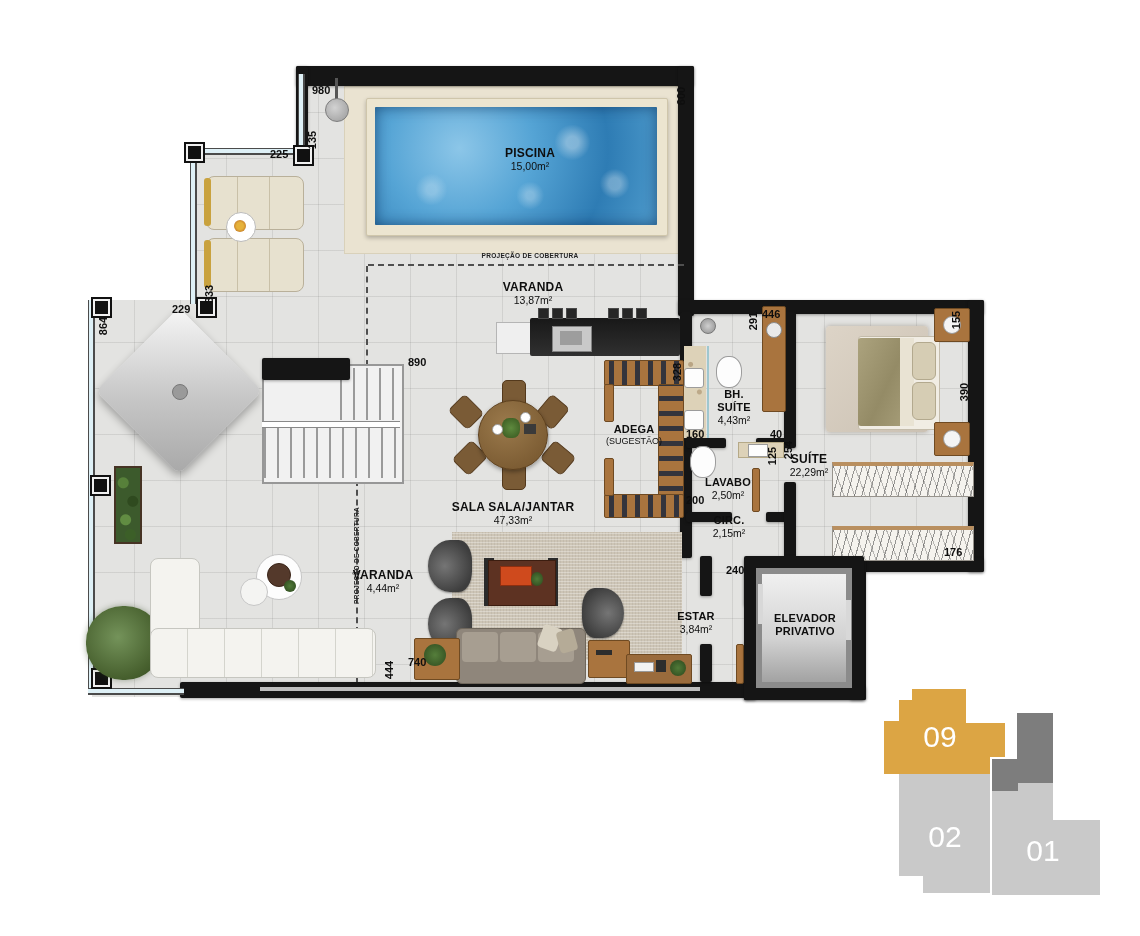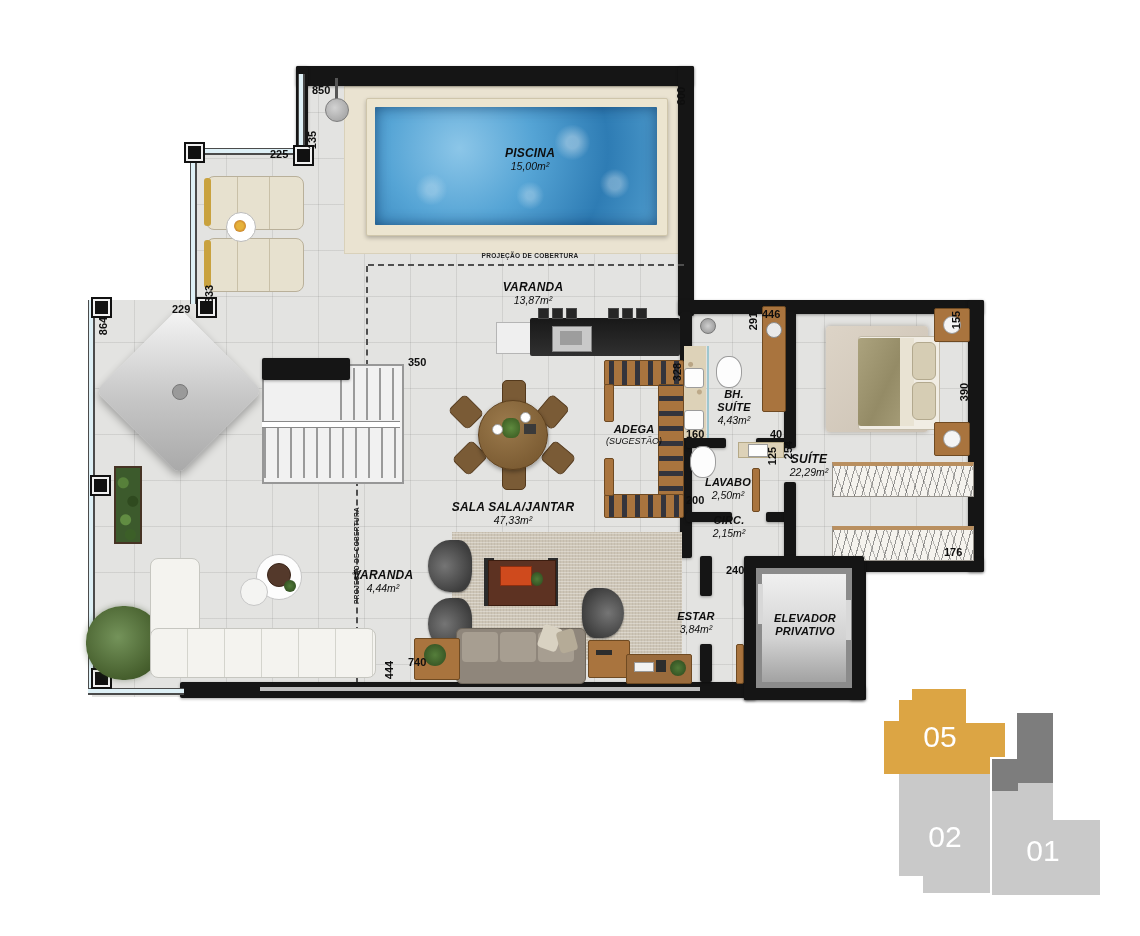--- a/index.html
+++ b/index.html
@@ -21,21 +21,21 @@
   .wall{position:absolute;background:#151515;border-radius:2px;box-shadow:0 1px 3px rgba(0,0,0,.35);}
   .post{position:absolute;width:13px;height:13px;background:#111;
     box-shadow:0 0 0 2px #f0f0f0,0 0 0 4px #111;}
   .glass-v{position:absolute;width:7px;background:linear-gradient(90deg,#4b4b4b 0 1px,#def0f6 1px 5px,#4b4b4b 5px 7px);}
   .glass-h{position:absolute;height:7px;background:linear-gradient(#4b4b4b 0 1px,#def0f6 1px 5px,#4b4b4b 5px 7px);}
   .dash-h{position:absolute;border-top:2px dashed #4f4f4f;}
   .dash-v{position:absolute;border-left:2px dashed #4f4f4f;}
   
   .dim{position:absolute;font-size:11px;font-weight:bold;color:#0e0e0e;white-space:nowrap;}
   .dim.v{transform:rotate(-90deg);}
-  .rlabel{position:absolute;text-align:center;color:#0e0e0e;line-height:1.18;font-style:italic;}
+  .rlabel{position:absolute;text-align:center;color:#0e0e0e;line-height:1.18;}
   .rlabel .nm{font-weight:bold;font-size:12px;letter-spacing:.2px;display:block;}
   .rlabel .nm.small{font-size:11px;}
   .rlabel .ar{font-size:10.5px;display:block;}
   .proj{position:absolute;font-size:6.5px;font-weight:bold;color:#222;letter-spacing:.3px;white-space:nowrap;}
   
   .pool-rim{position:absolute;left:366px;top:98px;width:300px;height:136px;background:#ece5d0;
     border:1px solid #cfc6ab;border-radius:2px;box-shadow:0 2px 4px rgba(0,0,0,.25);}
   .pool-water{position:absolute;left:375px;top:107px;width:282px;height:118px;border-radius:1px;
     background:radial-gradient(circle at 30% 35%,#8cc6e8 0%,#55a4d5 35%,#2e7cb4 70%,#4f9ccd 100%);
     background-blend-mode:multiply;box-shadow:inset 0 0 14px rgba(0,30,70,.55);}
@@ -268,28 +268,28 @@
   </div>
   <div class="rlabel" style="left:759px;top:612px;width:92px">
     <span class="nm small">ELEVADOR</span>
     <span class="nm small">PRIVATIVO</span>
   </div>
   <div class="rlabel" style="left:346px;top:568px;width:74px">
     <span class="nm">VARANDA</span>
     <span class="ar">4,44m²</span>
   </div>
 
-  <span class="dim" style="left:312px;top:84px">850</span>
+  <span class="dim" style="left:312px;top:84px">980</span>
   <span class="dim v" style="left:672px;top:90px">600</span>
   <span class="dim v" style="left:303px;top:134px">135</span>
   <span class="dim" style="left:270px;top:148px">225</span>
   <span class="dim v" style="left:200px;top:288px">333</span>
   <span class="dim" style="left:172px;top:303px">229</span>
   <span class="dim v" style="left:94px;top:320px">864</span>
-  <span class="dim" style="left:408px;top:356px">350</span>
+  <span class="dim" style="left:408px;top:356px">890</span>
   <span class="dim v" style="left:668px;top:366px">328</span>
   <span class="dim v" style="left:744px;top:315px">291</span>
   <span class="dim" style="left:762px;top:308px">446</span>
   <span class="dim v" style="left:947px;top:314px">155</span>
   <span class="dim v" style="left:955px;top:386px">390</span>
   <span class="dim" style="left:686px;top:428px">160</span>
   <span class="dim" style="left:770px;top:428px">40</span>
   <span class="dim v" style="left:763px;top:450px">125</span>
   <span class="dim v" style="left:779px;top:444px">254</span>
   <span class="dim" style="left:686px;top:494px">200</span>
@@ -300,18 +300,18 @@
 
   <div>
     <div class="unit" style="left:884px;top:688px;width:122px;height:88px;background:#dca544;
       clip-path:polygon(28px 1px,82px 1px,82px 35px,121px 35px,121px 69px,106px 69px,106px 86px,0px 86px,0px 33px,15px 33px,15px 12px,28px 12px)"></div>
     <div class="unit" style="left:966px;top:712px;width:88px;height:80px;background:#7d7d7d;
       clip-path:polygon(51px 1px,87px 1px,87px 71px,52px 71px,52px 79px,26px 79px,26px 47px,51px 47px)"></div>
     <div class="unit" style="left:896px;top:772px;width:96px;height:124px;background:#c9c9c9;
       clip-path:polygon(3px 2px,94px 2px,94px 121px,27px 121px,27px 104px,3px 104px)"></div>
     <div class="unit" style="left:988px;top:780px;width:116px;height:118px;background:#c9c9c9;
       clip-path:polygon(4px 11px,30px 11px,30px 3px,65px 3px,65px 40px,112px 40px,112px 115px,4px 115px)"></div>
-    <span class="unit-num" style="left:908px;top:720px">05</span>
+    <span class="unit-num" style="left:908px;top:720px">09</span>
     <span class="unit-num" style="left:913px;top:820px">02</span>
     <span class="unit-num" style="left:1011px;top:834px">01</span>
   </div>
 
 </div>
 
 </body></html>

